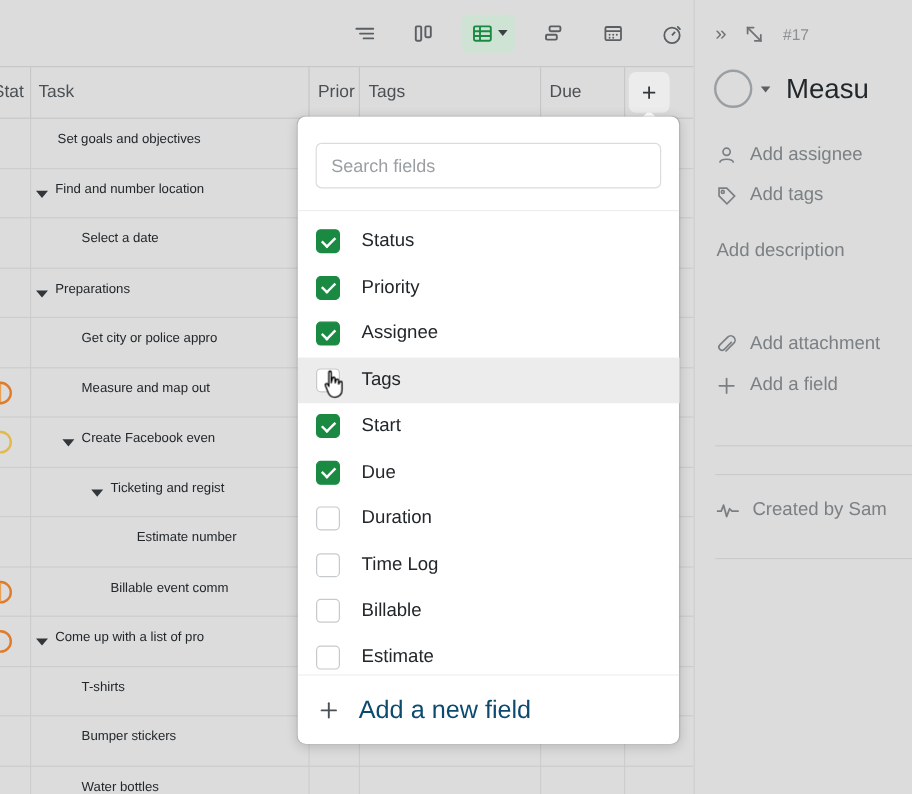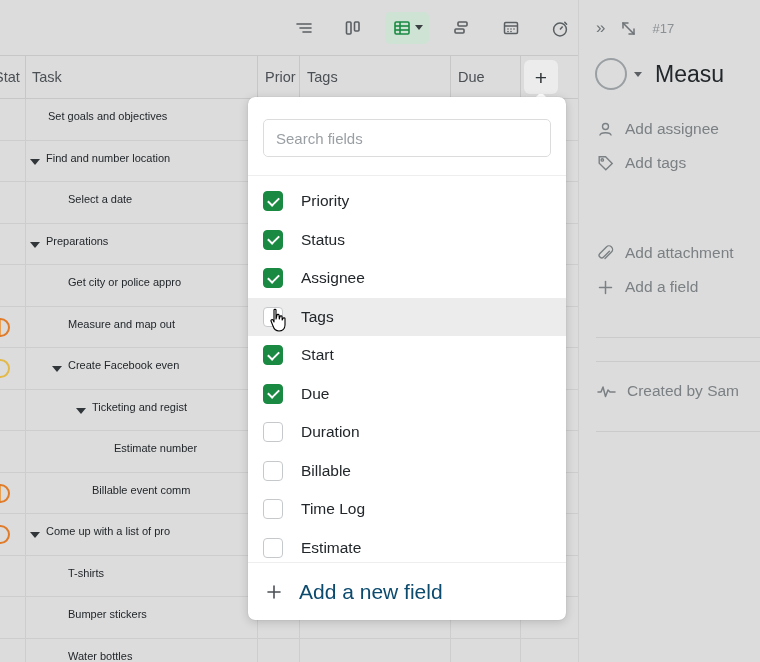--- a/index.html
+++ b/index.html
@@ -359,25 +359,25 @@
       </div>
   </div>
 
   <div class="popup">
     <div class="popup-search">
       <input class="search-input" type="text" placeholder="Search fields" style="">
     </div>
     <div class="popup-list" id="fieldList">
         <div class="fld">
           <span class="cbx on"></span>
+          <span class="fld-lbl">Status</span>
+        </div>
+        <div class="fld">
+          <span class="cbx on"></span>
           <span class="fld-lbl">Priority</span>
-        </div>
-        <div class="fld">
-          <span class="cbx on"></span>
-          <span class="fld-lbl">Status</span>
         </div>
         <div class="fld">
           <span class="cbx on"></span>
           <span class="fld-lbl">Assignee</span>
         </div>
         <div class="fld hl">
           <span class="cbx"></span>
           <span class="fld-lbl">Tags</span>
         </div>
         <div class="fld">
@@ -387,25 +387,25 @@
         <div class="fld">
           <span class="cbx on"></span>
           <span class="fld-lbl">Due</span>
         </div>
         <div class="fld">
           <span class="cbx"></span>
           <span class="fld-lbl">Duration</span>
         </div>
         <div class="fld">
           <span class="cbx"></span>
+          <span class="fld-lbl">Time Log</span>
+        </div>
+        <div class="fld">
+          <span class="cbx"></span>
           <span class="fld-lbl">Billable</span>
-        </div>
-        <div class="fld">
-          <span class="cbx"></span>
-          <span class="fld-lbl">Time Log</span>
         </div>
         <div class="fld">
           <span class="cbx"></span>
           <span class="fld-lbl">Estimate</span>
         </div>
       </div>
     <div class="popup-foot">
       <span class="ico">
         <svg width="18" height="18" viewBox="0 0 18 18" stroke="#4b5055" stroke-width="1.6" stroke-linecap="round">
           <line x1="9" y1="3" x2="9" y2="15"></line>
@@ -457,20 +457,23 @@
         <svg width="17" height="17" viewBox="0 0 17 17" stroke="#7b8084" stroke-width="1.4" fill="none">
           <path d="M8.6 1.8 L15.2 8.4 L8.8 14.8 L2.2 8.2 L2.2 1.8 Z"></path>
           <circle cx="5.3" cy="4.9" r="1.2"></circle>
         </svg>
       </span>
       <span>Add tags</span>
     </div>
 
     <div class="sp-12"></div>
 
+    <div class="p-item plain">
+      <span>Add description</span>
+    </div>
 
     <div class="sp-22"></div>
     <div class="sp-22"></div>
 
     <div class="p-item">
       <span class="ico">
         <svg width="17" height="17" viewBox="0 0 17 17" stroke="#7b8084" stroke-width="1.4" fill="none" stroke-linecap="round">
           <path d="M12.4 6.3 L6.6 12.1 a2.6 2.6 0 0 1-3.7-3.7 L9.4 1.9 a3.6 3.6 0 0 1 5.1 5.1 L8 13.5"></path>
         </svg>
       </span>

